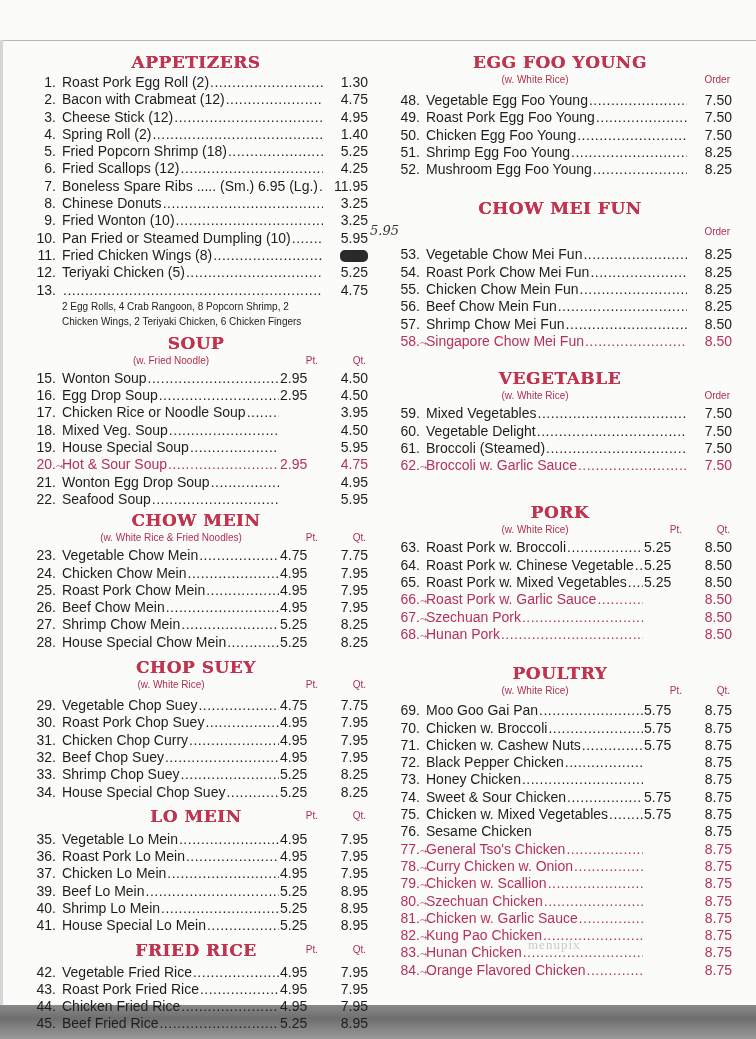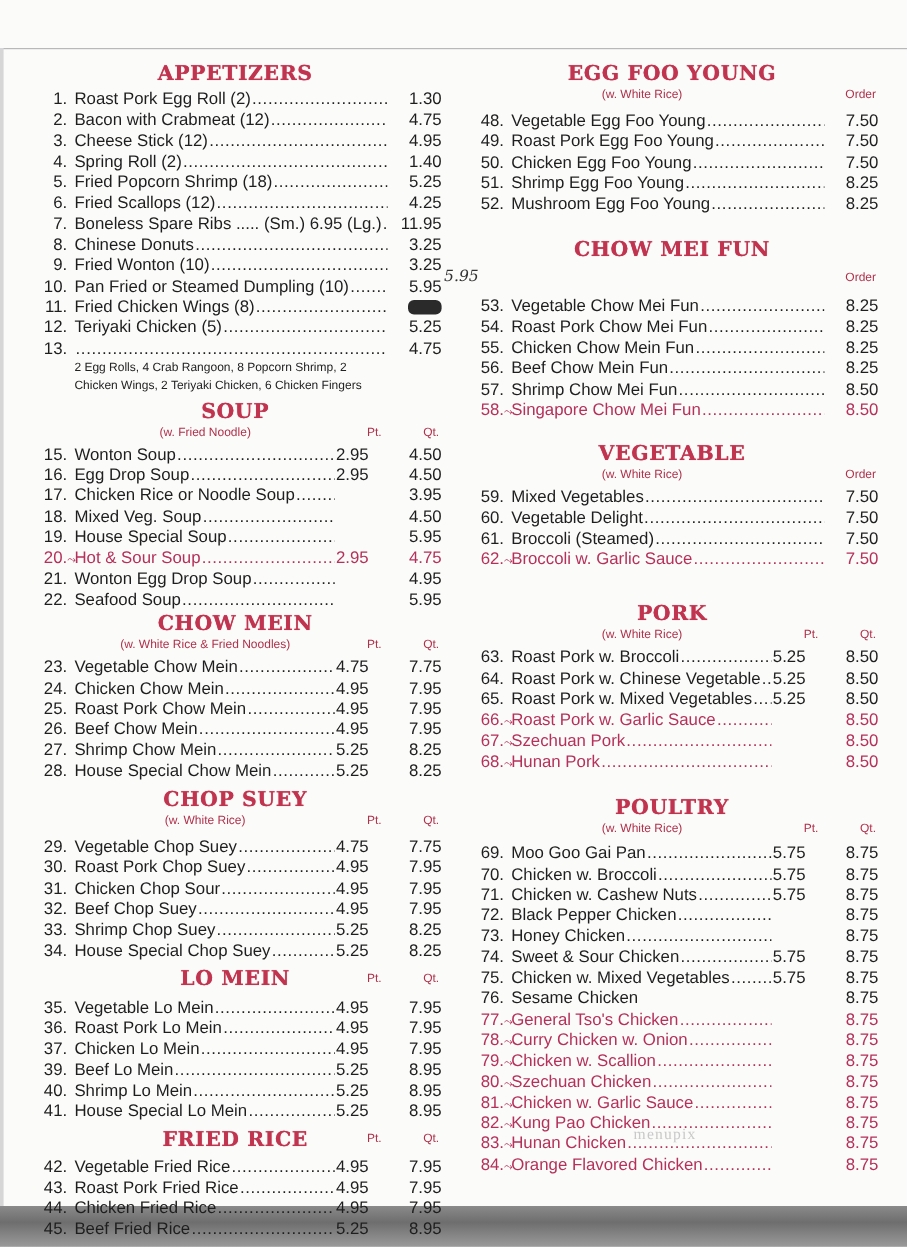--- a/index.html
+++ b/index.html
@@ -318,21 +318,21 @@
           <span class="num">30.</span>
           <span class="spc"></span>
           <span class="name">Roast Pork Chop Suey</span>
           <span class="dots"></span>
           <span class="p1">4.95</span>
           <span class="p2">7.95</span>
         </div>
         <div class="row">
           <span class="num">31.</span>
           <span class="spc"></span>
-          <span class="name">Chicken Chop Sour</span>
+          <span class="name">Chicken Chop Curry</span>
           <span class="dots"></span>
           <span class="p1">4.95</span>
           <span class="p2">7.95</span>
         </div>
         <div class="row">
           <span class="num">32.</span>
           <span class="spc"></span>
           <span class="name">Beef Chop Suey</span>
           <span class="dots"></span>
           <span class="p1">4.95</span>

